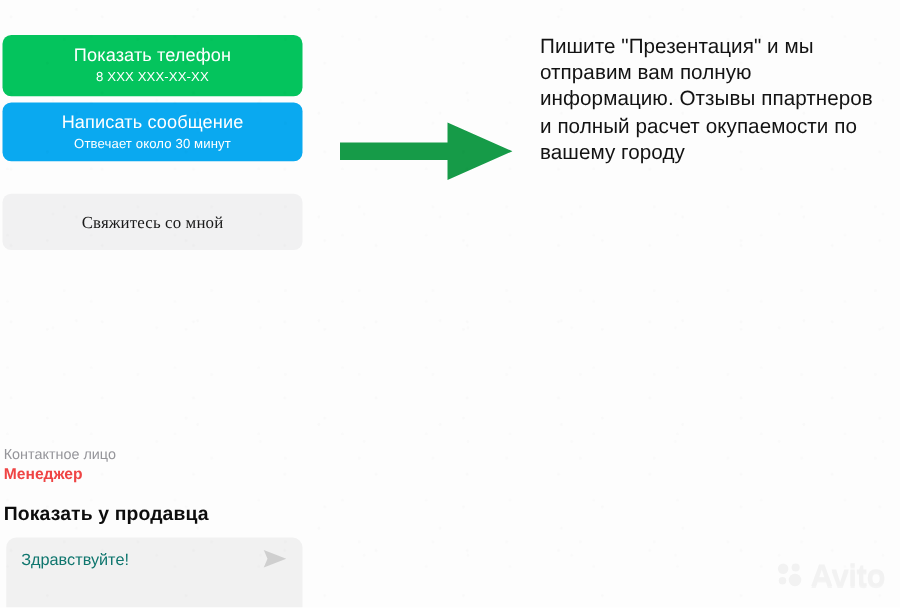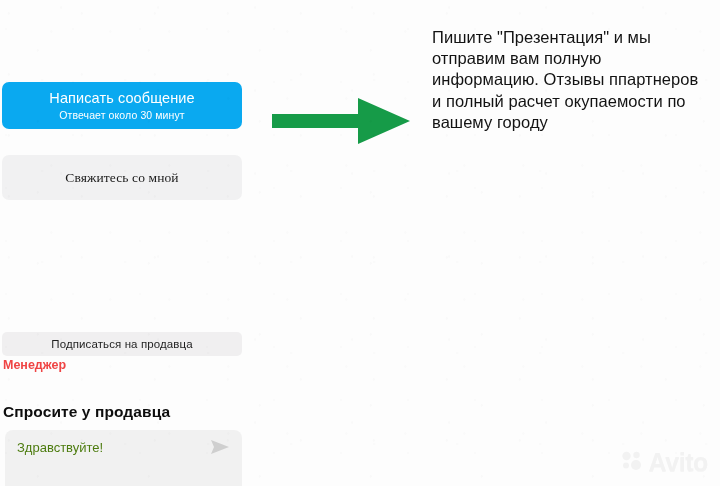--- a/index.html
+++ b/index.html
@@ -144,21 +144,21 @@
     background: #f1f1f1;
     border-radius: 8px 8px 0 0;
     box-sizing: border-box;
   }
   #message-input {
     position: absolute;
     left: 12px;
     top: 10px;
     font-size: 13px;
     line-height: 16px;
-    color: #4d7c0f;
+    color: #0f766e;
     background: transparent;
     border: none;
     outline: none;
     width: 175px;
     font-family: "Liberation Sans", sans-serif;
     padding: 0;
   }
   #send-icon {
     position: absolute;
     right: 12px;
@@ -208,39 +208,41 @@
     letter-spacing: -.4px;
     line-height: 1;
     text-shadow: 0 1px 0 rgba(0,0,0,.035);
   }
 </style>
 </head>
 <body>
 
 <div id="left-panel">
 
+  <div class="cta" id="btn-show-phone">
+    <span class="cta-main">Показать телефон</span>
+    <span class="cta-sub">8 XXX XXX-XX-XX</span>
+  </div>
 
   <div class="cta" id="btn-write-message">
     <span class="cta-main">Написать сообщение</span>
     <span class="cta-sub">Отвечает около 30 минут</span>
   </div>
 
   <div class="cta" id="btn-contact-me">
     <span class="cta-main">Свяжитесь со мной</span>
   </div>
 
-  <div id="btn-subscribe">
-    <span>Подписаться на продавца</span>
-  </div>
 
   <div id="contact-block">
+    <div id="contact-label">Контактное лицо</div>
     <div id="contact-name">Менеджер</div>
   </div>
 
-  <div id="ask-seller-heading">Спросите у продавца</div>
+  <div id="ask-seller-heading">Показать у продавца</div>
 
   <div id="message-box">
     <input id="message-input" type="text" value="Здравствуйте!" style="">
     <span id="send-icon">
       <svg width="20" height="18" viewBox="0 0 20 18" xmlns="http://www.w3.org/2000/svg">
         <path d="M1 2 L19 9 L1 16 L4 9 Z" fill="#cfcfcf"></path>
       </svg>
     </span>
   </div>
 

